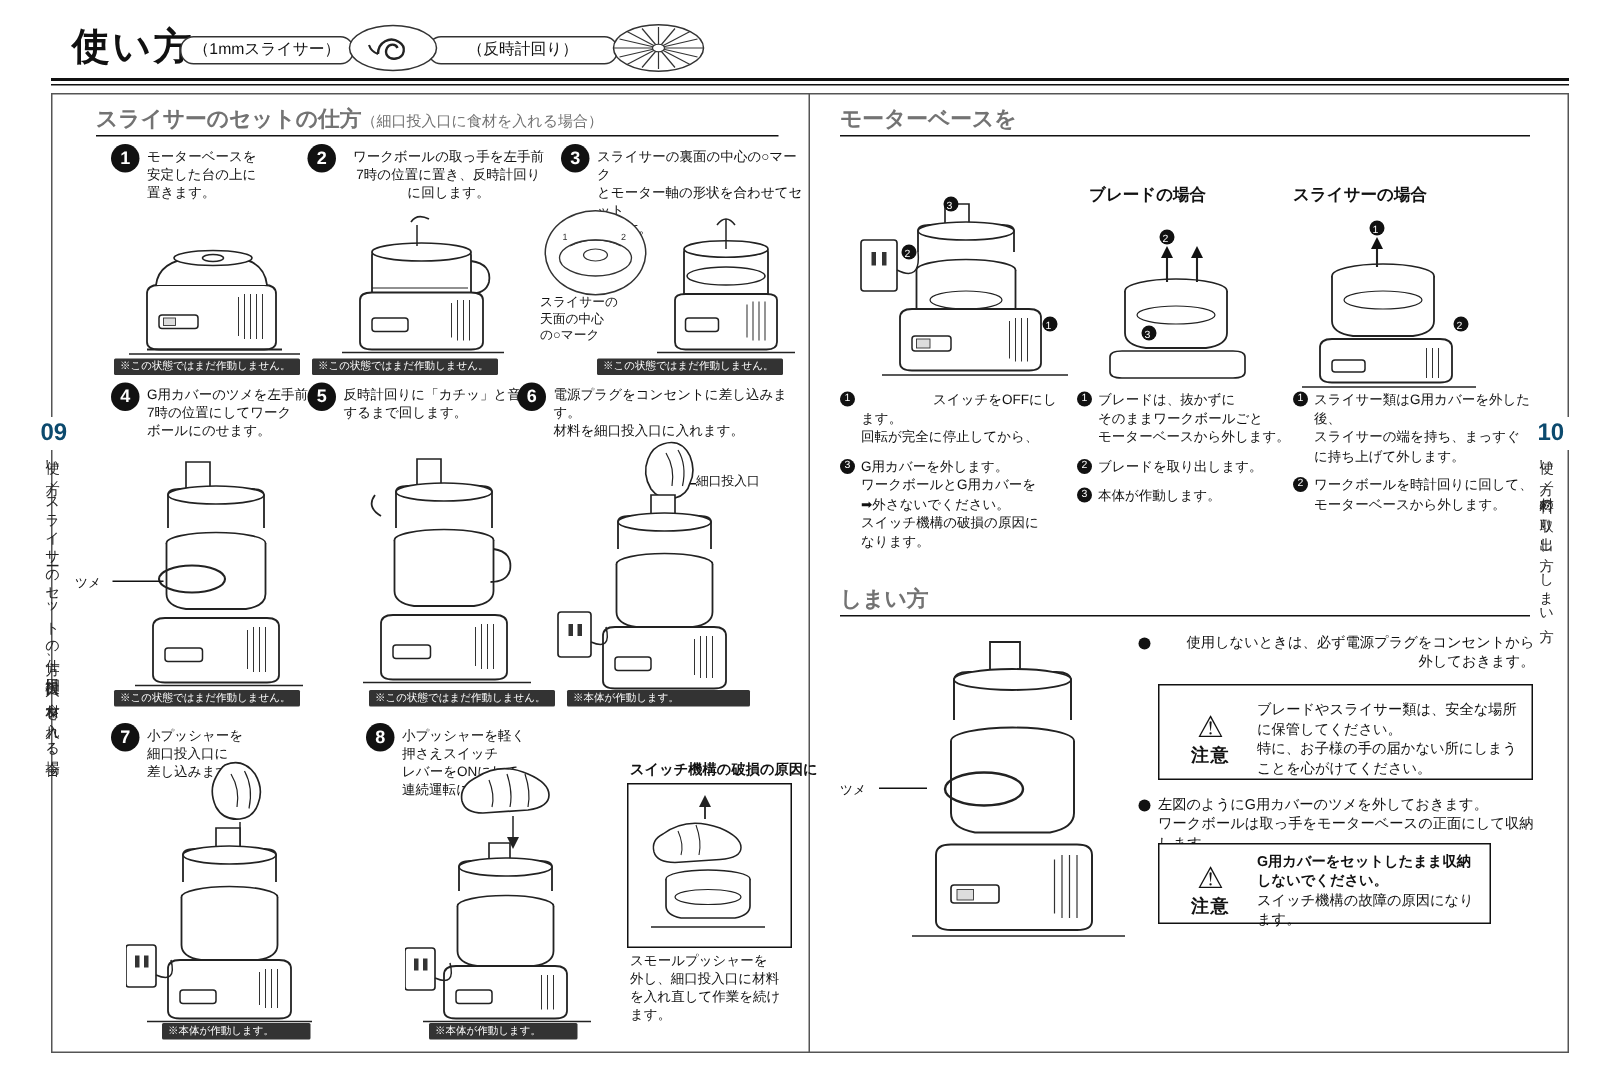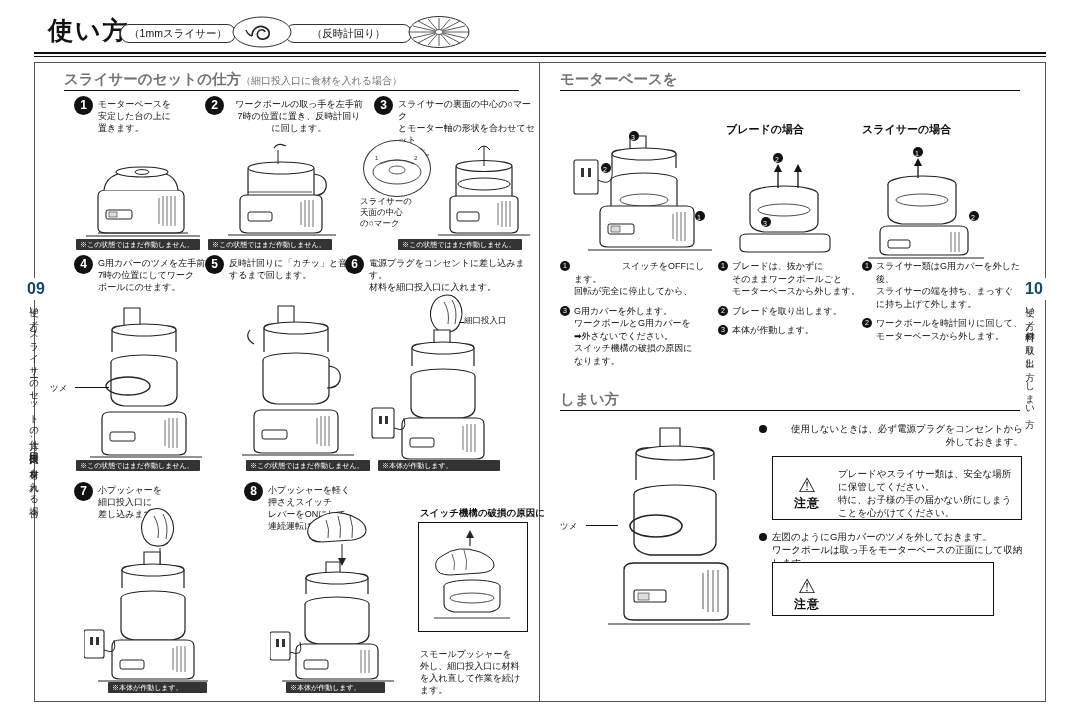--- a/index.html
+++ b/index.html
@@ -428,21 +428,21 @@
       <path d="M28 26 q4 9 2 16" fill="none" stroke="#222" stroke-width="0.7"></path>
       <path d="M40 22 q4 11 2 20" fill="none" stroke="#222" stroke-width="0.7"></path>
       <line x1="46" y1="18" x2="46" y2="6" stroke="#222" stroke-width="1.2"></line>
       <path d="M42 10 l4 -8 l4 8 z" fill="#222"></path>
       <ellipse cx="48" cy="58" rx="28" ry="6" fill="#fff" stroke="#222" stroke-width="1"></ellipse>
       <path d="M20 58 L20 76 Q20 82 30 84 L66 84 Q76 82 76 76 L76 58" fill="#fff" stroke="#222" stroke-width="1.1"></path>
       <ellipse cx="48" cy="70" rx="22" ry="5" fill="#fff" stroke="#222" stroke-width="0.8"></ellipse>
       <line x1="10" y1="90" x2="86" y2="90" stroke="#222" stroke-width="0.9"></line>
     </svg>
   </div>
-  <div class="steptext" style="left:420px;top:648px;width:110px;white-space:pre-line;">スモールプッシャーを
+  <div class="steptext" style="left:420px;top:634px;width:110px;white-space:pre-line;">スモールプッシャーを
 外し、細口投入口に材料
 を入れ直して作業を続け
 ます。</div>
 
   <div class="sec-h" style="left:560px;top:70px;">モーターベースを</div>
   <div class="sec-rule" style="left:560px;top:90px;width:460px;"></div>
 
   <div class="sec-h" style="left:560px;top:390px;">しまい方</div>
   <div class="sec-rule" style="left:560px;top:410px;width:460px;"></div>
 
@@ -615,16 +615,21 @@
     <div class="dotrow" style="white-space:pre-line;">左図のようにG用カバーのツメを外しておきます。
 ワークボールは取っ手をモーターベースの正面にして収納します。</div>
   </div>
 
   <div class="warnbox" style="left:772px;top:562px;width:222px;height:54px;">
     <div class="warn-inner">
       <div class="warn-mark">
         <div class="tri">⚠</div>
         <div class="lbl">注意</div>
       </div>
+      <div class="warn-text">
+        <b style="white-space:pre-line;">G用カバーをセットしたまま収納
+しないでください。</b>
+        <div>スイッチ機構の故障の原因になります。</div>
+      </div>
     </div>
   </div>
 
 </div>
 
 </body></html>

